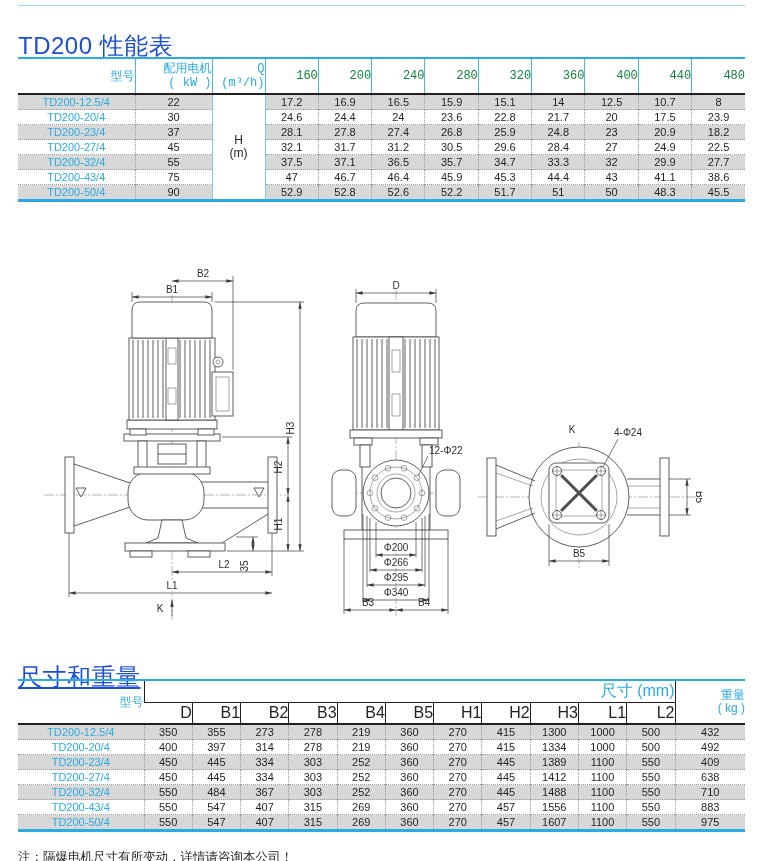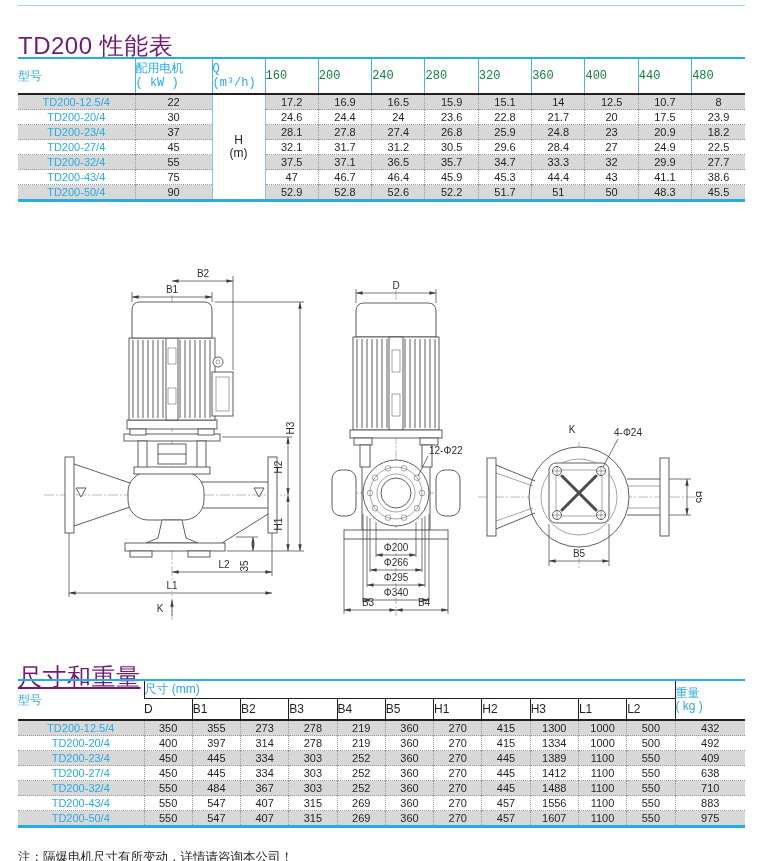--- a/index.html
+++ b/index.html
@@ -2,42 +2,42 @@
 <html><head>
 <meta charset="utf-8">
 <style>
   html,body{margin:0;padding:0;}
   body{
     width:763px;height:861px;position:relative;background:#ffffff;
     font-family:"Liberation Sans", sans-serif;color:#231f20;overflow:hidden;
   }
   .abs{position:absolute;}
   .top-rule{left:18px;top:5px;width:727px;border-top:1px solid #9fd6f1;}
-  .sec-title{left:18px;font-size:24px;font-weight:400;color:#701a75;letter-spacing:0.5px;white-space:nowrap;}
+  .sec-title{left:18px;font-size:24px;font-weight:400;color:#1d4ed8;letter-spacing:0.5px;white-space:nowrap;}
   #perf-title{top:14px;}
   #dim-title{top:641px;text-decoration:underline;}
   table{border-collapse:collapse;table-layout:fixed;position:absolute;}
-  th{font-weight:400;padding:0;text-align:left;}
+  th{font-weight:400;padding:0;text-align:right;}
   td{padding:0;text-align:center;}
 
   
   #perf-table{left:18px;top:57px;width:727px;border-top:2px solid #2aabe2;border-bottom:3px solid #2aabe2;}
   #perf-table thead th{height:34px;border-bottom:2px solid #231f20;font-size:12px;color:#15803d;line-height:14px;}
   #perf-table thead th+th{border-left:1px solid #46b6e6;font-family:Liberation Mono, monospace;}
   #perf-table thead th.cyan{color:#2aabe2;}
   #perf-table tbody td{height:14px;line-height:14px;font-size:11px;}
   #perf-table tbody td+td{border-left:1px dotted #9b9b9b;}
   #perf-table tbody tr+tr td{border-top:1px dotted #9b9b9b;}
   tr.shade td{background:#d8d8d8;}
   td.model{color:#2aabe2;}
   #perf-table td.hcell{background:#ffffff;border-left:1px solid #7fcbe9;border-right:1px solid #7fcbe9;font-size:12px;line-height:13px;}
 
   
   #dim-table{left:18px;top:679px;width:727px;border-top:2px solid #2aabe2;border-bottom:3px solid #2aabe2;}
-  #dim-table thead th{font-size:12px;}
+  #dim-table thead th{font-size:16px;}
   #dim-table th.group-h{height:17px;color:#2aabe2;border-bottom:1px solid #231f20;border-left:1px solid #231f20;border-right:1px solid #231f20;}
   #dim-table th.span-h{color:#2aabe2;border-bottom:2px solid #231f20;font-size:12px;line-height:13px;}
   #dim-table tr.sub th{height:20px;border-bottom:2px solid #231f20;color:#231f20;}
   #dim-table tr.sub th+th{border-left:1px solid #231f20;}
   #dim-table th.w-h{border-left:1px solid #231f20;font-size:12px;}
   #dim-table tbody td{height:14px;line-height:14px;font-size:11px;}
   #dim-table tbody td+td{border-left:1px dotted #9b9b9b;}
   #dim-table tbody tr+tr td{border-top:1px dotted #9b9b9b;}
 
   #note{left:18px;top:836px;font-size:12.5px;color:#231f20;white-space:nowrap;}

